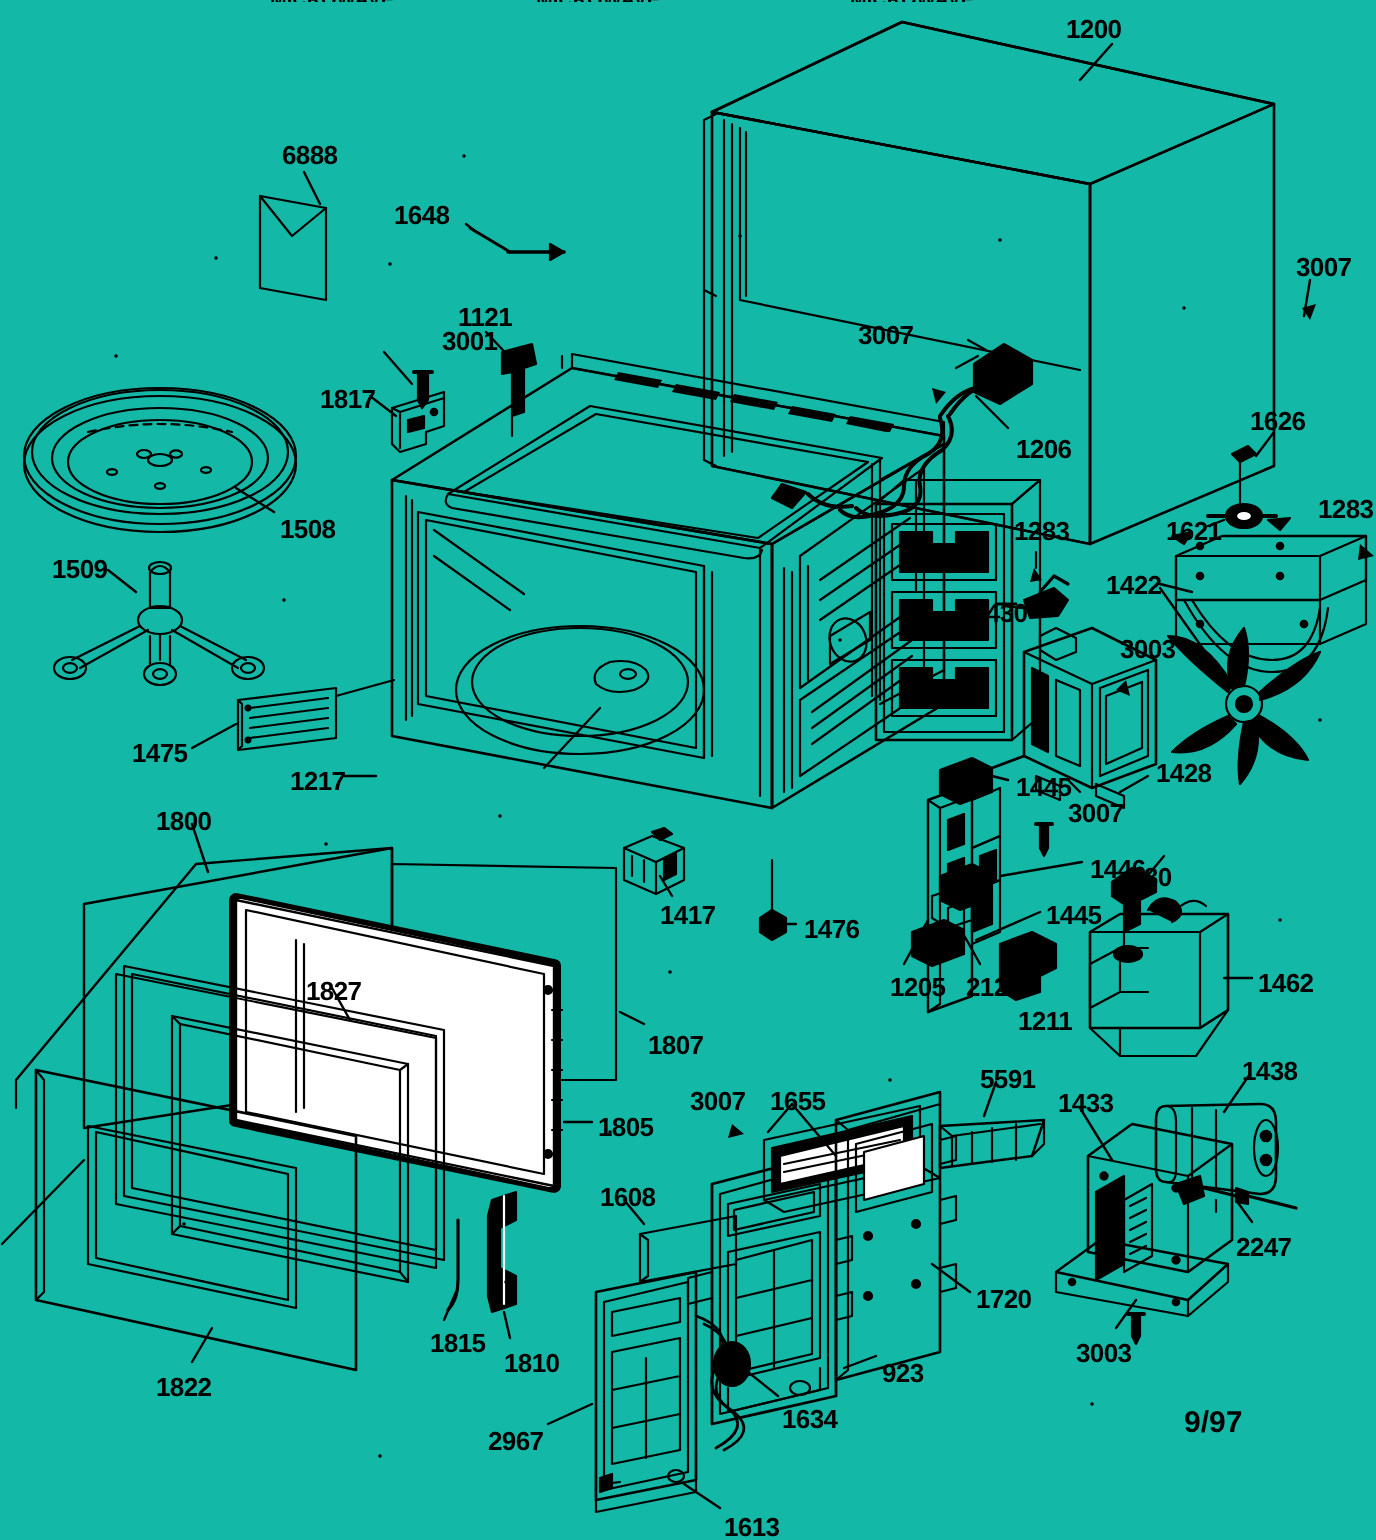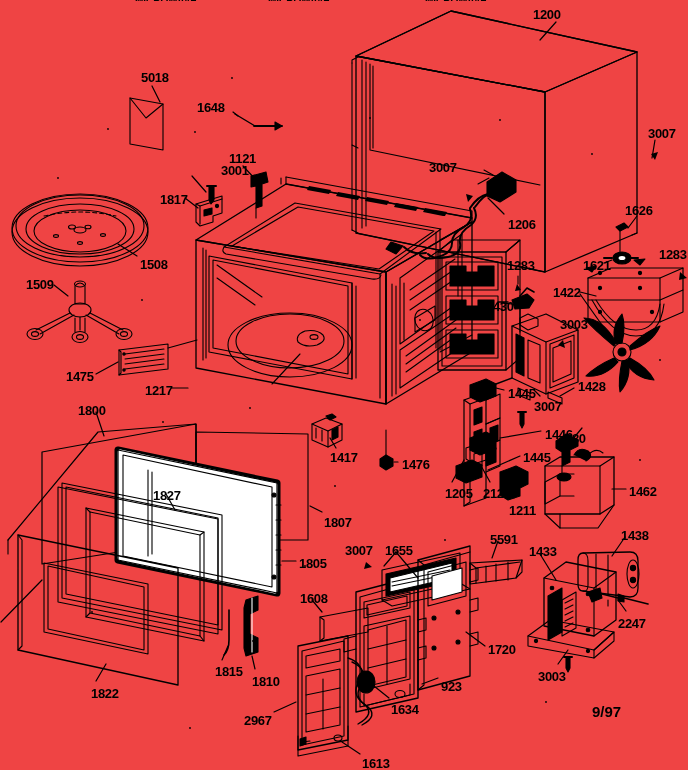--- a/index.html
+++ b/index.html
@@ -1,17 +1,17 @@
 <!DOCTYPE html>
 <html><head>
 <meta charset="utf-8">
 <style>
   html,body{margin:0;padding:0;background:#fff;}
   #page{
-    position:relative;width:688px;height:770px;background:#ef4444;
+    position:relative;width:688px;height:770px;background:#14b8a6;
     font-family:"Liberation Sans", sans-serif;overflow:hidden;
   }
   #art{position:absolute;left:0;top:0;width:688px;height:770px;}
   .callout{
     position:absolute;font-family:"Liberation Sans", sans-serif;
     font-size:13px;font-weight:bold;color:#000;white-space:nowrap;
     letter-spacing:-0.3px;line-height:1;
   }
   .datestamp{
     position:absolute;font-family:"Liberation Sans", sans-serif;
@@ -556,21 +556,21 @@
         <circle cx="546" cy="702" r="0.9"></circle>
           <circle cx="190" cy="728" r="0.9"></circle>
         <circle cx="420" cy="320" r="0.9"></circle>
           <circle cx="58" cy="178" r="0.9"></circle>
         <circle cx="660" cy="360" r="0.9"></circle>
           <circle cx="305" cy="566" r="0.9"></circle>
       </g>
     </g>
   </svg>
 
-  <div class="callout" style="left:141px;top:71px;">5018</div>
+  <div class="callout" style="left:141px;top:71px;">6888</div>
   <div class="callout" style="left:197px;top:101px;">1648</div>
   <div class="callout" style="left:533px;top:8px;">1200</div>
   <div class="callout" style="left:648px;top:127px;">3007</div>
   <div class="callout" style="left:173px;top:164px;margin-left:48px;">3001</div>
   <div class="callout" style="left:229px;top:152px;">1121</div>
   <div class="callout" style="left:160px;top:193px;">1817</div>
   <div class="callout" style="left:429px;top:161px;">3007</div>
   <div class="callout" style="left:508px;top:218px;">1206</div>
   <div class="callout" style="left:625px;top:204px;">1626</div>
   <div class="callout" style="left:583px;top:259px;">1621</div>
@@ -602,21 +602,21 @@
   <div class="callout" style="left:345px;top:544px;">3007</div>
   <div class="callout" style="left:385px;top:544px;">1655</div>
   <div class="callout" style="left:490px;top:533px;text-align:right;">5591</div>
   <div class="callout" style="left:529px;top:545px;">1433</div>
   <div class="callout" style="left:621px;top:529px;">1438</div>
   <div class="callout" style="left:300px;top:592px;">1608</div>
   <div class="callout" style="left:488px;top:643px;">1720</div>
   <div class="callout" style="left:618px;top:617px;">2247</div>
   <div class="callout" style="left:215px;top:665px;">1815</div>
   <div class="callout" style="left:252px;top:675px;">1810</div>
-  <div class="callout" style="left:78px;top:687px;margin-left:13px;">1822</div>
+  <div class="callout" style="left:78px;top:687px;">1822</div>
   <div class="callout" style="left:441px;top:680px;">923</div>
   <div class="callout" style="left:538px;top:670px;">3003</div>
   <div class="callout" style="left:244px;top:714px;">2967</div>
   <div class="callout" style="left:391px;top:703px;">1634</div>
   <div class="callout" style="left:362px;top:757px;">1613</div>
 
   <div class="datestamp" style="left:592px;top:703px;">9/97</div>
 
 </div>
 

